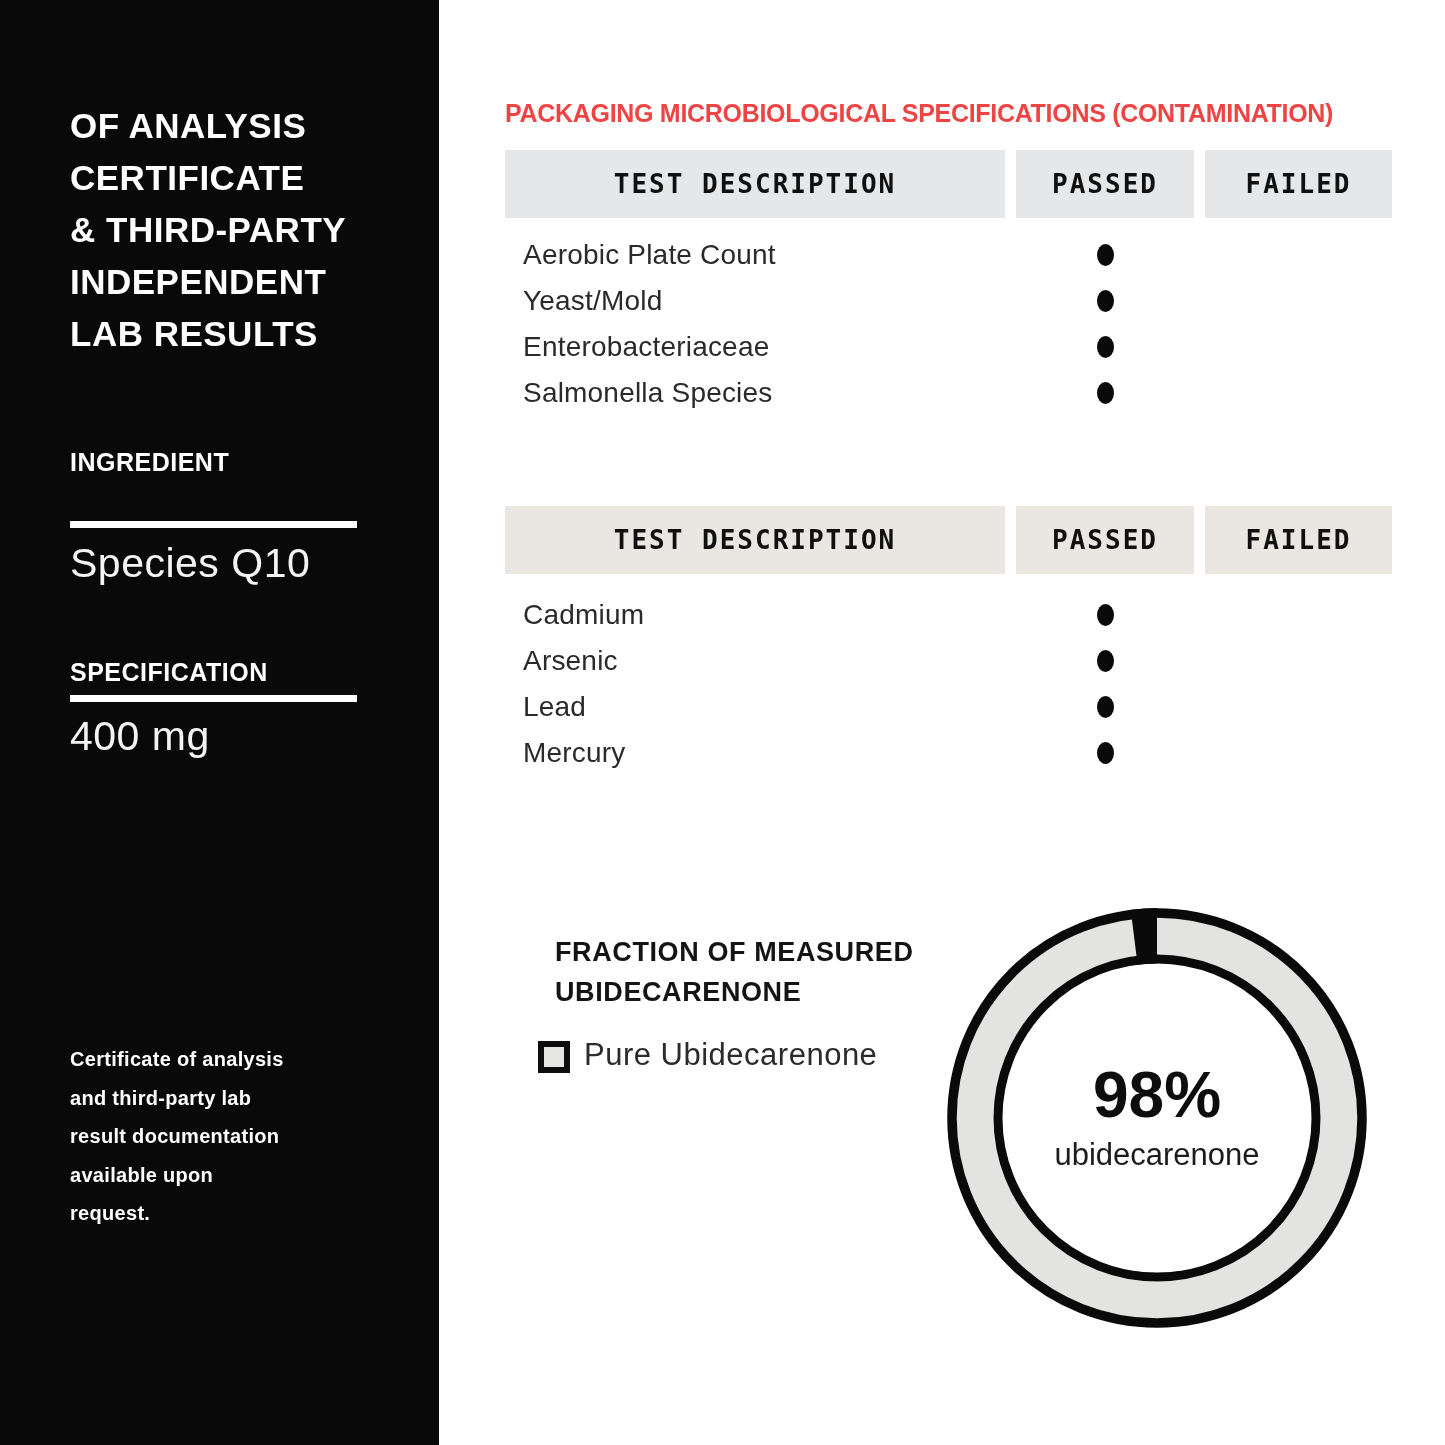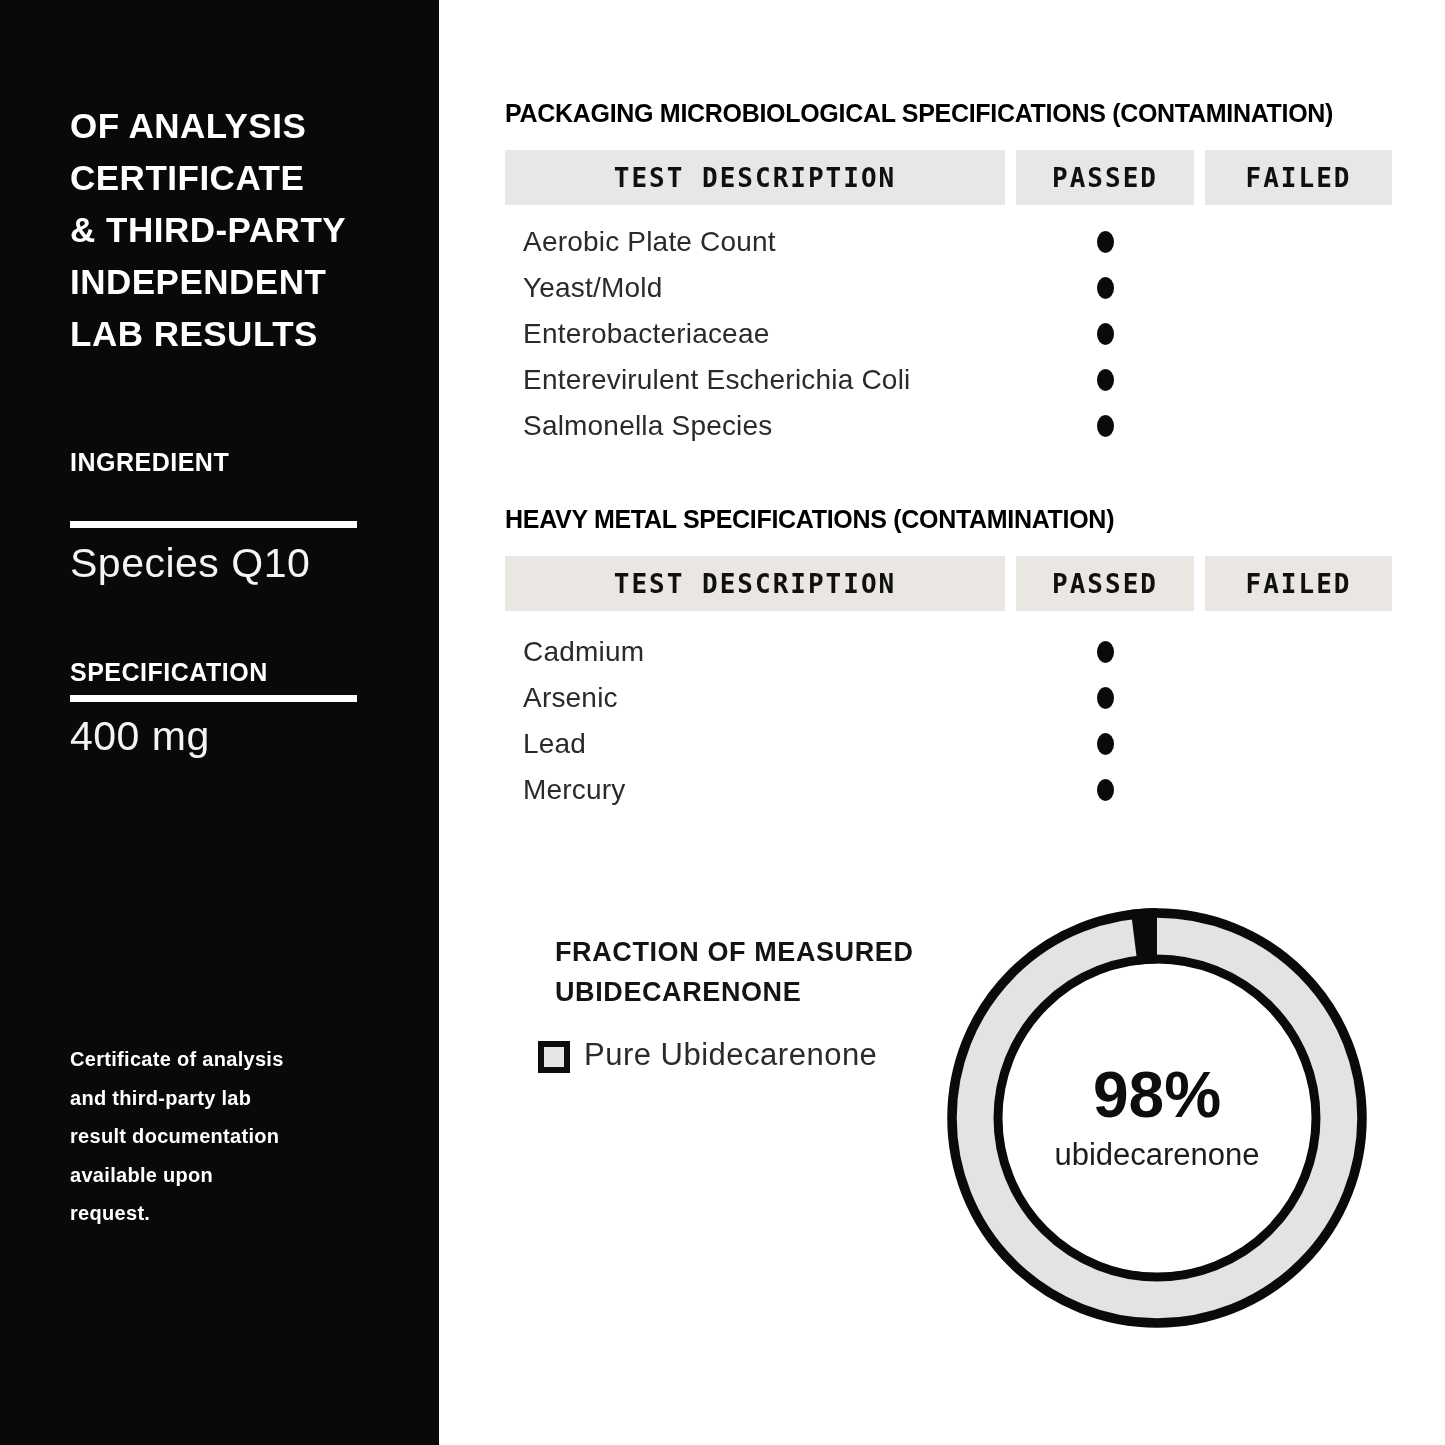--- a/index.html
+++ b/index.html
@@ -9,23 +9,23 @@
   }
   
   .sidebar{position:absolute;left:0;top:0;width:439px;height:1445px;background:#090909;color:#ffffff;}
   .s-title{position:absolute;left:70px;top:100px;font-size:35px;font-weight:bold;line-height:52px;letter-spacing:0.5px;}
   .s-head{position:absolute;left:70px;font-size:25px;font-weight:bold;line-height:33px;letter-spacing:0.5px;}
   .s-rule{position:absolute;left:70px;width:287px;height:7px;background:#ffffff;}
   .s-val{position:absolute;left:70px;font-size:41px;font-weight:normal;letter-spacing:0.5px;color:#f4f4f4;}
   .s-note{position:absolute;left:70px;top:1040px;font-size:20px;font-weight:bold;line-height:38.5px;letter-spacing:0.3px;}
   
   .tsec{position:absolute;left:505px;width:888px;}
-  .t-title{margin:0 0 24px 0;font-size:25px;font-weight:bold;letter-spacing:-0.3px;line-height:26px;color:#000000;}
+  .t-title{margin:0 0 24px 0;font-size:25px;font-weight:bold;letter-spacing:-0.3px;line-height:26px;color:#ef4444;}
   .thead,.trow{display:grid;grid-template-columns:500px 178px 187px;column-gap:11px;}
-  .thc{height:55px;display:flex;align-items:center;justify-content:center;
+  .thc{height:68px;display:flex;align-items:center;justify-content:center;
        font-family:"DejaVu Sans Mono", monospace;font-weight:bold;font-size:26px;letter-spacing:2px;color:#101010;}
   .tbody1{margin-top:14px;}
   .tbody2{margin-top:18px;}
   .trow{height:46px;align-items:center;}
   .tname{font-size:28px;color:#2a2a2a;padding-left:18px;letter-spacing:0.2px;}
   .tcell{display:flex;align-items:center;justify-content:center;height:100%;}
   .dot{width:17px;height:22px;border-radius:50%;background:#0a0a0a;display:inline-block;}
   
   .fr-head{position:absolute;left:555px;top:932px;font-size:27px;font-weight:bold;line-height:40px;letter-spacing:0.6px;color:#141414;}
   .legend{position:absolute;left:538px;top:1037px;display:flex;align-items:flex-end;}
@@ -91,38 +91,30 @@
         <div class="tcell"></div>
       </div>
       <div class="trow">
         <div class="tname">Enterobacteriaceae</div>
         <div class="tcell">
           <span class="dot"></span>
         </div>
         <div class="tcell"></div>
       </div>
       <div class="trow">
-        <div class="tname">Enterevirulent Escherichia Coli</div>
-        <div class="tcell">
-          <span class="dot"></span>
-        </div>
-        <div class="tcell"></div>
-      </div>
-      <div class="trow">
         <div class="tname">Salmonella Species</div>
         <div class="tcell">
           <span class="dot"></span>
         </div>
         <div class="tcell"></div>
       </div>
     </div>
 </section>
 
 <section class="tsec" style="top:506px;">
-  <h2 class="t-title">HEAVY METAL SPECIFICATIONS (CONTAMINATION)</h2>
   <div class="thead">
       <div class="thc" style="background: rgb(234, 230, 225);">TEST DESCRIPTION</div>
       <div class="thc" style="background: rgb(234, 230, 225);">PASSED</div>
       <div class="thc" style="background: rgb(234, 230, 225);">FAILED</div>
     </div>
   <div class="tbody2">
       <div class="trow">
         <div class="tname">Cadmium</div>
         <div class="tcell">
           <span class="dot"></span>

